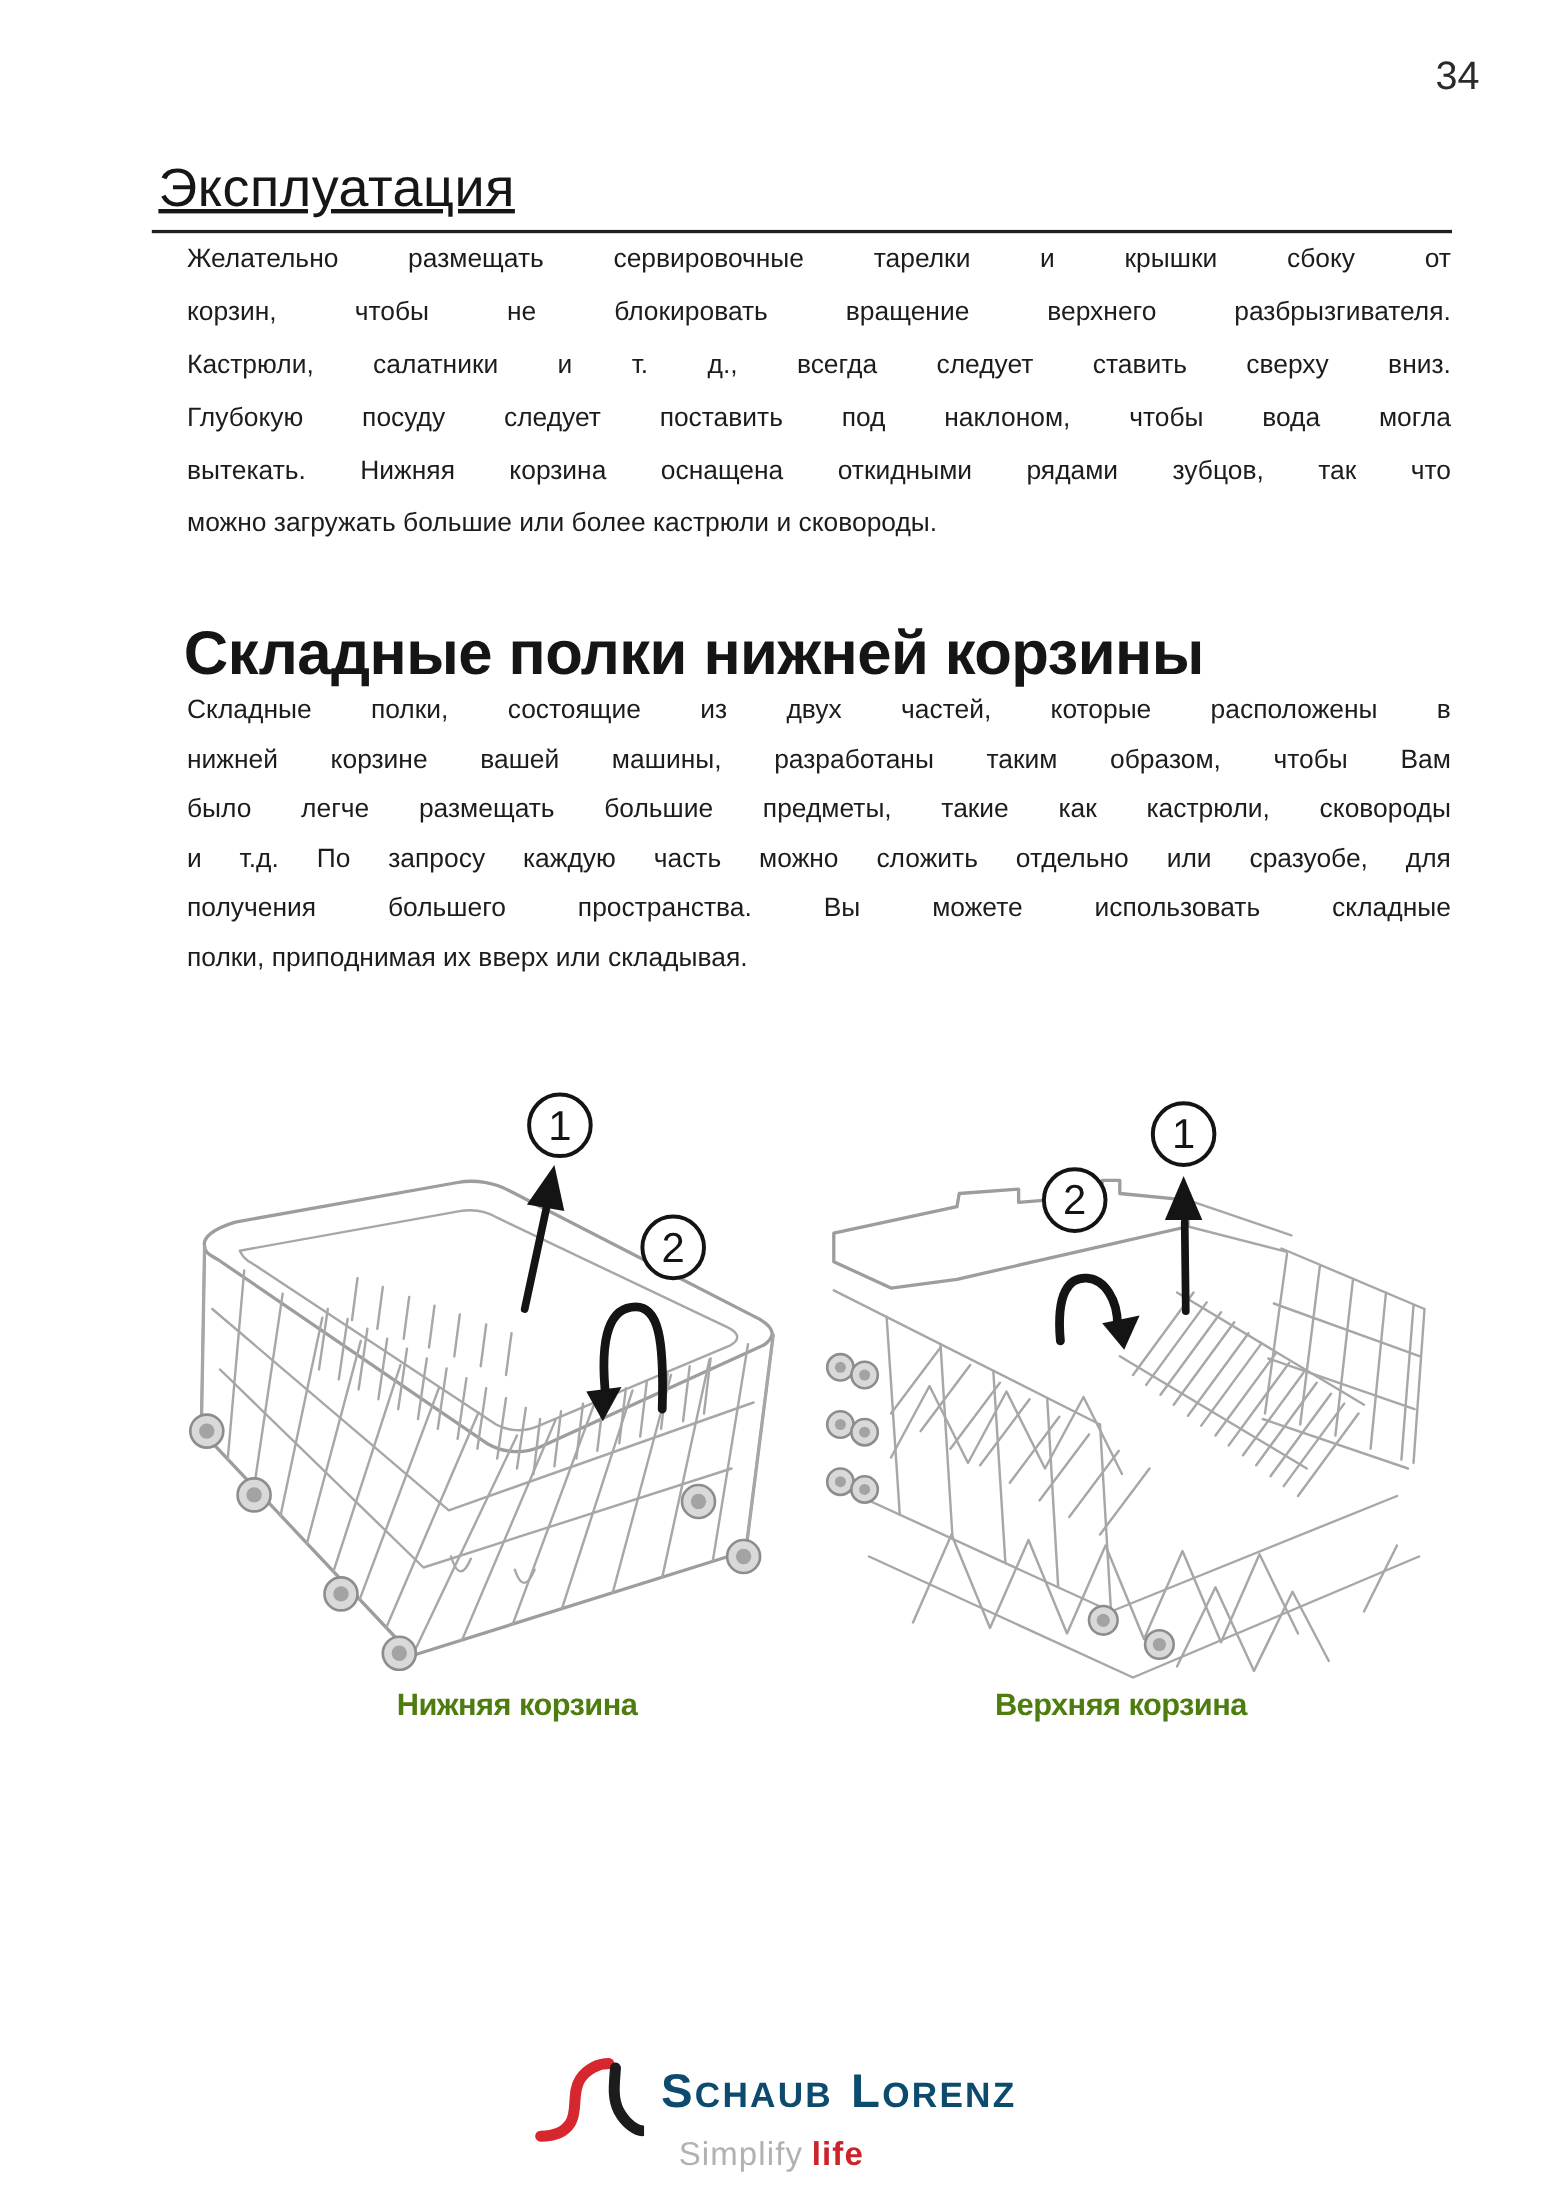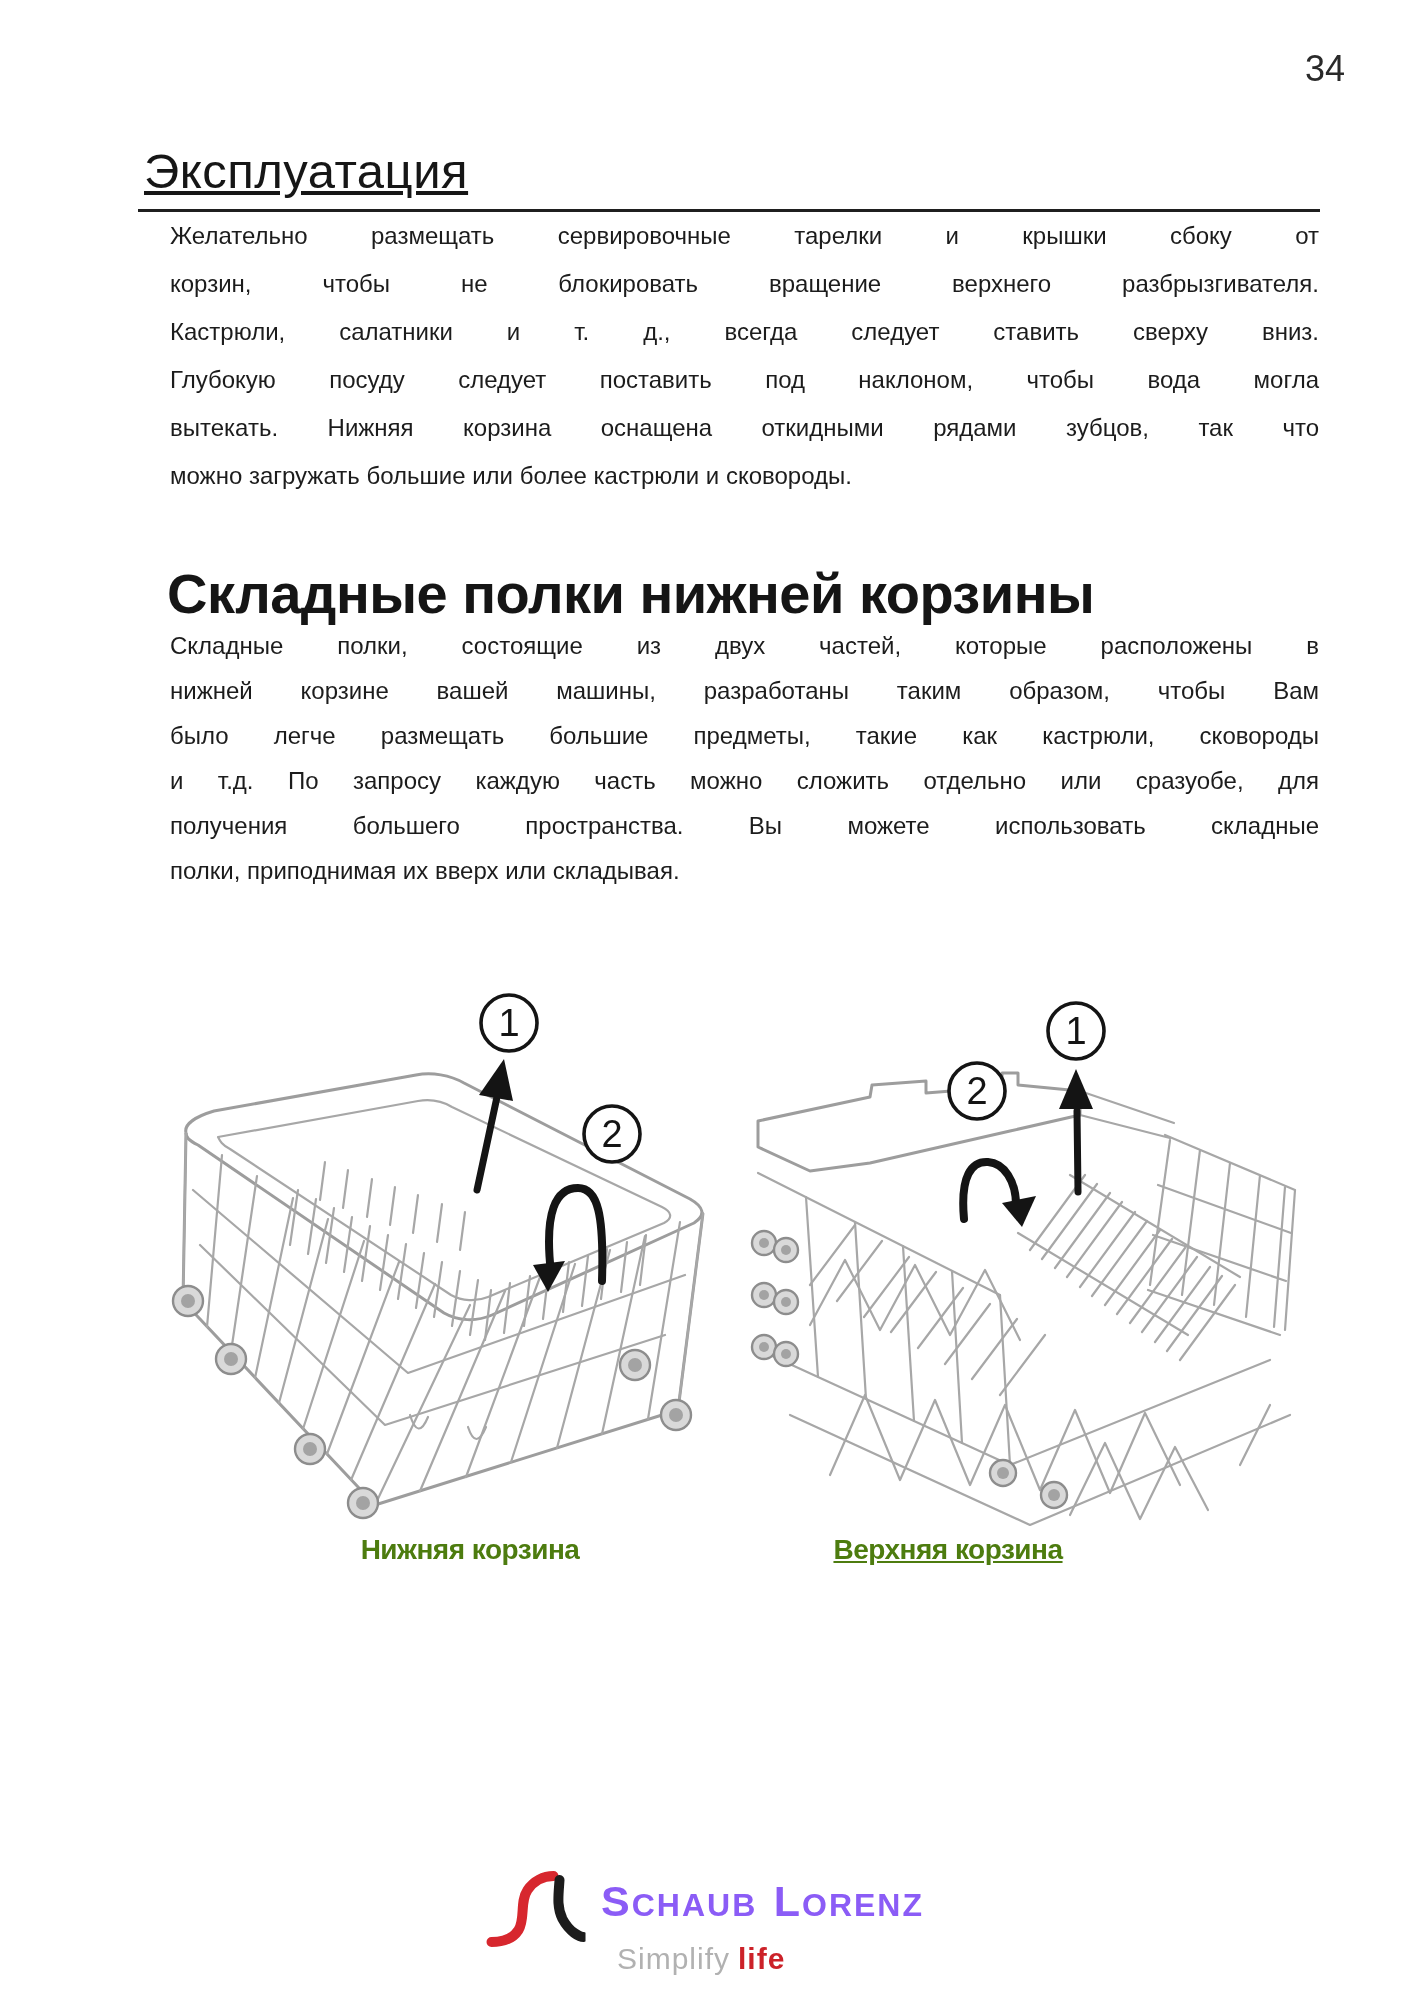--- a/index.html
+++ b/index.html
@@ -24,34 +24,34 @@
     font-weight:700; color:#151515; letter-spacing:-0.5px;
   }
   .fig{position:absolute;}
   .fig-lower{left:170px; top:985px; width:545px; height:545px;}
   .fig-upper{left:750px; top:995px; width:560px; height:545px;}
   .caption{
     position:absolute; top:1534px; width:400px; text-align:center;
     font-size:28px; font-weight:700; color:#4d7c0f; letter-spacing:-0.5px;
   }
   .cap-lower{left:270px;}
-  .cap-upper{left:748px;text-decoration:underline;}
+  .cap-upper{left:819px;}
   .wire{stroke:#a7a7a7; stroke-width:2.2; fill:none; stroke-linecap:round; stroke-linejoin:round;}
   .rim{stroke:#9d9d9d; stroke-width:3; fill:none; stroke-linejoin:round;}
   .wheel-outer{fill:#d9d9d9; stroke:#8d8d8d; stroke-width:2.4;}
   .wheel-inner{fill:#a3a3a3; stroke:none;}
   .callout-circle{fill:#ffffff; stroke:#141414; stroke-width:3.6;}
   .callout-num{font-family:"Liberation Sans",sans-serif; font-size:38px; fill:#141414; text-anchor:middle;}
   .arrow-line{stroke:#141414; stroke-width:7; fill:none; stroke-linecap:round;}
   .arrow-curve{stroke:#141414; stroke-width:8; fill:none; stroke-linecap:round;}
   .arrow-head{fill:#141414; stroke:none;}
   .brand{position:absolute; left:50%; top:1866px; transform:translateX(-50%); display:flex; gap:16px;}
   .brand-mark{margin-top:2px;}
   .brand-col{margin-top:14px;}
-  .brand-name{white-space:nowrap; color:#8b5cf6; font-weight:700; letter-spacing:2px; line-height:1;}
+  .brand-name{white-space:nowrap; color:#0c4a6e; font-weight:700; letter-spacing:2px; line-height:1;}
   .brand-name .big{font-size:43px;}
   .brand-name .small{font-size:32px;}
   .brand-name .w2{margin-left:10px;}
   .brand-tagline{margin-top:19px; margin-left:16px; font-size:30px; letter-spacing:1px; white-space:nowrap;}
   .brand-tagline .gray{color:#b1b1b1;}
   .brand-tagline .red{color:#cc2229; font-weight:700; margin-left:8px;}
 </style>
 </head>
 <body>
 

